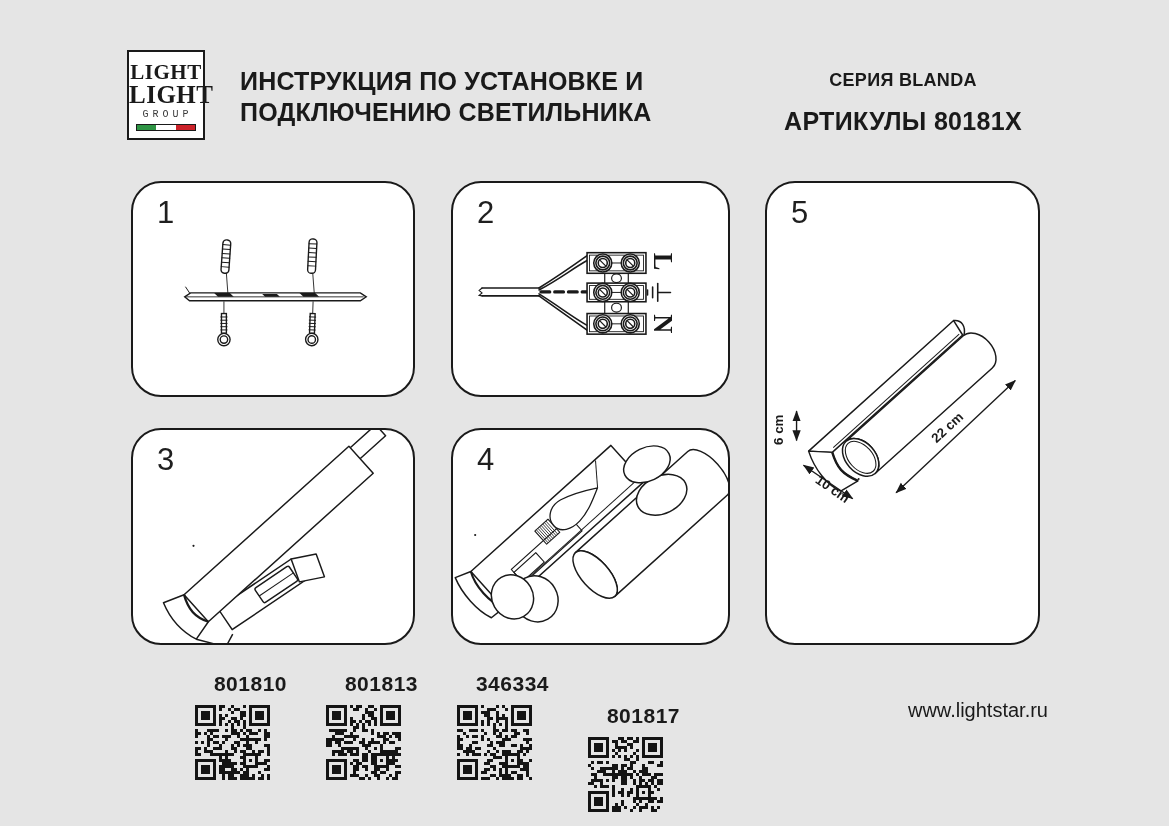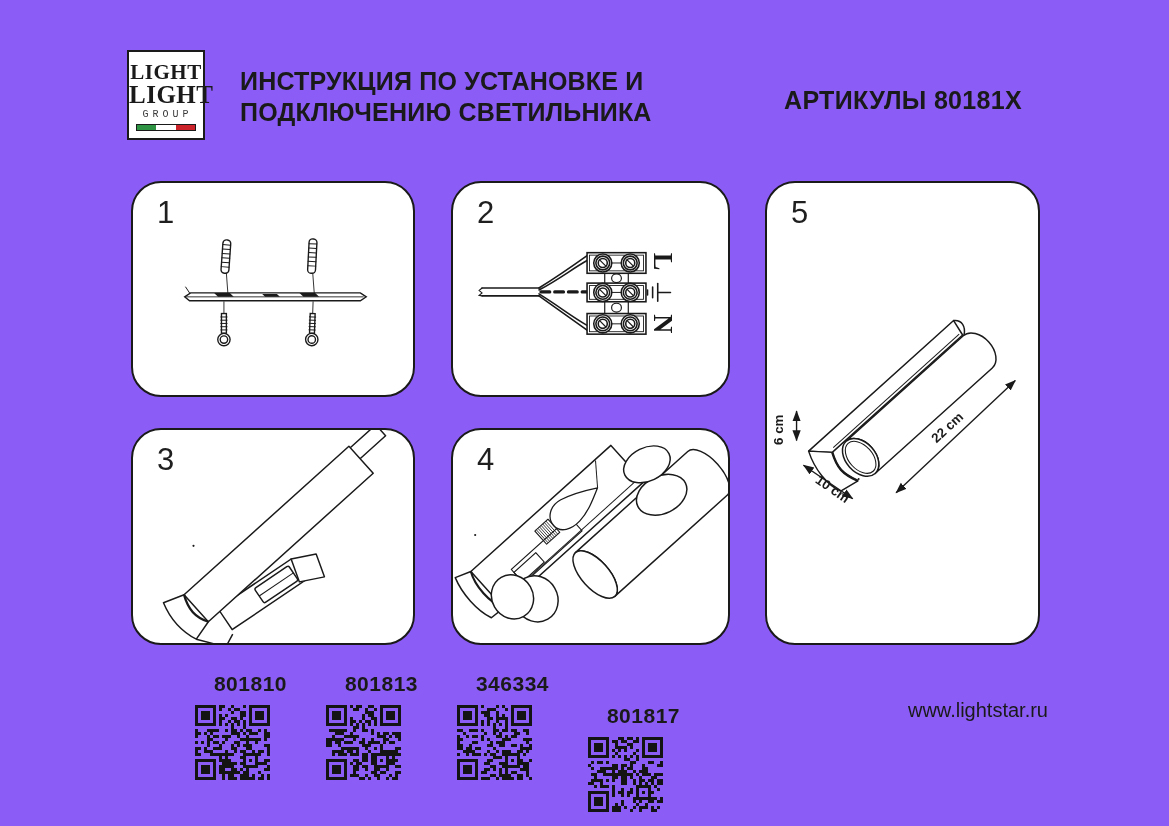--- a/index.html
+++ b/index.html
@@ -1,16 +1,16 @@
 <!DOCTYPE html>
 <html><head>
 <meta charset="utf-8">
 <style>
   html,body{margin:0;padding:0;background:#fff;}
-  .sheet{position:relative;width:1169px;height:826px;background:#8b5cf6;overflow:hidden;
+  .sheet{position:relative;width:1169px;height:826px;background:#e5e5e5;overflow:hidden;
          font-family:"Liberation Sans",sans-serif;color:#1a1a1a;}
 
   
   .logo-box{position:absolute;left:127px;top:50px;width:78px;height:90px;
             border:2px solid #1a1a1a;background:#fff;box-sizing:border-box;text-align:center;}
   .logo-light{font-family:"Liberation Serif",serif;font-weight:bold;font-size:21px;line-height:21px;
               margin-top:10px;letter-spacing:.5px;}
   .logo-star{font-family:"Liberation Serif",serif;font-weight:bold;font-size:25px;line-height:23px;letter-spacing:.5px;}
   .logo-group{font-size:10px;letter-spacing:4px;color:#3a3a3a;margin-top:3px;margin-left:3px;font-family:Liberation Mono, monospace;}
   .logo-flag{width:58px;height:5px;margin:4px auto 0;border:1px solid #1a1a1a;display:flex;}
@@ -55,20 +55,21 @@
       <span style="background:#cc2229"></span>
     </div>
   </div>
 
   <div class="main-title">
     <div>ИНСТРУКЦИЯ ПО УСТАНОВКЕ И</div>
     <div>ПОДКЛЮЧЕНИЮ СВЕТИЛЬНИКА</div>
   </div>
 
   <div class="right-head">
+    <div class="series-line">СЕРИЯ BLANDA</div>
     <div class="articles-line">АРТИКУЛЫ 80181X</div>
   </div>
 
   <div class="panel" id="panel-1">
     <div class="panel-number">1</div>
     <svg class="draw" viewBox="0 0 284 216">
       <g stroke="#1a1a1a" fill="none" stroke-width="1.4" stroke-linecap="round">
 
         <g>
           <path d="M52 116 L58 112 L231 112 L237 116 L231 120 L57 120 Z"></path>

